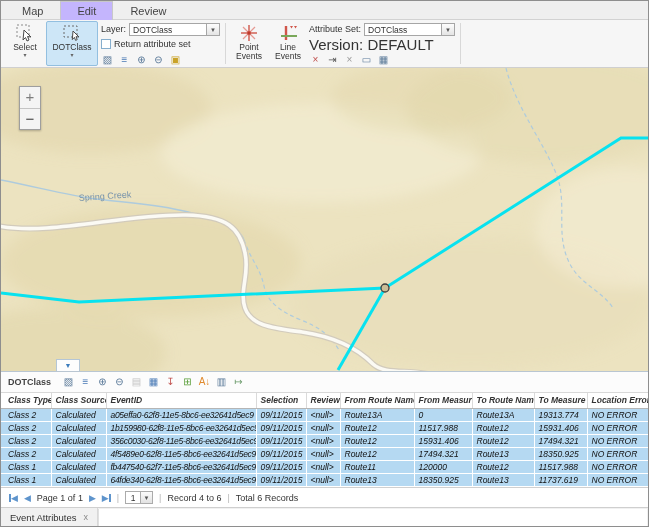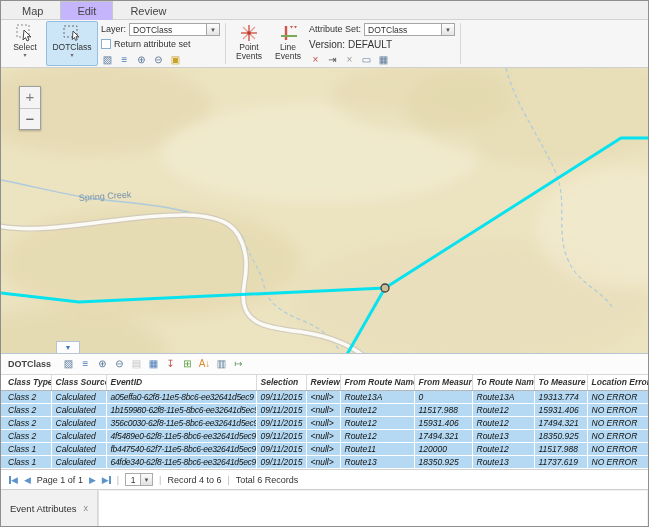--- a/index.html
+++ b/index.html
@@ -28,21 +28,21 @@
 
   .rstack { display:flex; flex-direction:column; justify-content:flex-start; gap:1px; padding-top:1px; }
   .rrow { display:flex; align-items:center; gap:3px; height:14px; }
   .rlabel { font-size:9px; color:#333; white-space:nowrap; }
   .rselect { display:flex; align-items:center; height:13px; }
   .rselect .val { width:78px; height:13px; border:1px solid #a6a6a6; background:#fff; font-size:8.5px; padding:0 3px; line-height:12px; overflow:hidden; }
   .rselect .dd { width:13px; height:13px; border:1px solid #a6a6a6; border-left:none; background:linear-gradient(#fdfdfd,#e4e4e4); font-size:6px; color:#555; text-align:center; line-height:12px; }
   .rcheck { width:10px; height:10px; border:1px solid #86aecd; background:#fff; }
   .mini-row { display:flex; align-items:center; gap:4px; }
   .mini-icon { width:13px; height:13px; font-size:10px; line-height:13px; text-align:center; display:inline-block; }
-  .version { font-size:10px; color:#333; }
+  .version { font-size:15px; color:#333; }
 
   
   .map { position:relative; flex:1; background:#ece3c0; overflow:hidden; border-bottom:1px solid #b9c6d2; }
   .map svg.basemap { position:absolute; inset:0; }
   .zoomctl { position:absolute; left:18px; top:18px; width:22px; border:1px solid #9e9e9e; background:#fff; box-shadow:0 1px 2px rgba(0,0,0,.25); }
   .zoombtn { height:21px; background:#f4f4f4; text-align:center; font-size:15px; line-height:20px; color:#7d7d7d; }
   .zoombtn + .zoombtn { border-top:1px solid #c4c4c4; color:#3a3a3a; }
   .collapse-tab { position:absolute; left:55px; bottom:0; width:24px; height:12px; background:#fdfdfd; border:1px solid #b4c6d6; border-bottom:none; text-align:center; font-size:7px; line-height:11px; color:#3d7dbd; }
 
   
@@ -57,21 +57,21 @@
 
   .pager { height:20px; border-top:1px solid #d0d0d0; background:#fff; display:flex; align-items:center; gap:6px; padding:0 8px; font-size:9px; color:#333; }
   .nav-btn { color:#5e94cc; font-size:9px; line-height:10px; display:inline-flex; align-items:center; }
   .nav-btn .bar { width:2px; height:8px; background:currentColor; display:inline-block; }
   .pager .sep { color:#b5b5b5; }
   .page-dd { display:flex; align-items:center; }
   .page-dd .pv { width:16px; height:13px; border:1px solid #ababab; background:#fff; text-align:center; font-size:8.5px; line-height:12px; }
   .page-dd .pb { width:12px; height:13px; border:1px solid #ababab; border-left:none; background:linear-gradient(#fbfbfb,#e2e2e2); font-size:6px; color:#555; text-align:center; line-height:12px; }
 
   
-  .footer { height:37px; background:#f1f1f1; border-top:1px solid #cfcfcf; display:flex; align-items:stretch; }
+  .footer { height:19px; background:#f1f1f1; border-top:1px solid #cfcfcf; display:flex; align-items:stretch; }
   .ftab { display:flex; align-items:center; gap:7px; padding:0 9px; font-size:9.5px; color:#333; border-right:1px solid #d8d8d8; }
   .ftab .x { color:#8a8a8a; font-size:9px; }
   .fspace { flex:1; background:#fff; border-left:1px solid #e0e0e0; margin:1px 1px 0 0; }
 </style>
 </head>
 <body>
 
 <div id="app">
 
   <div class="tabbar">

